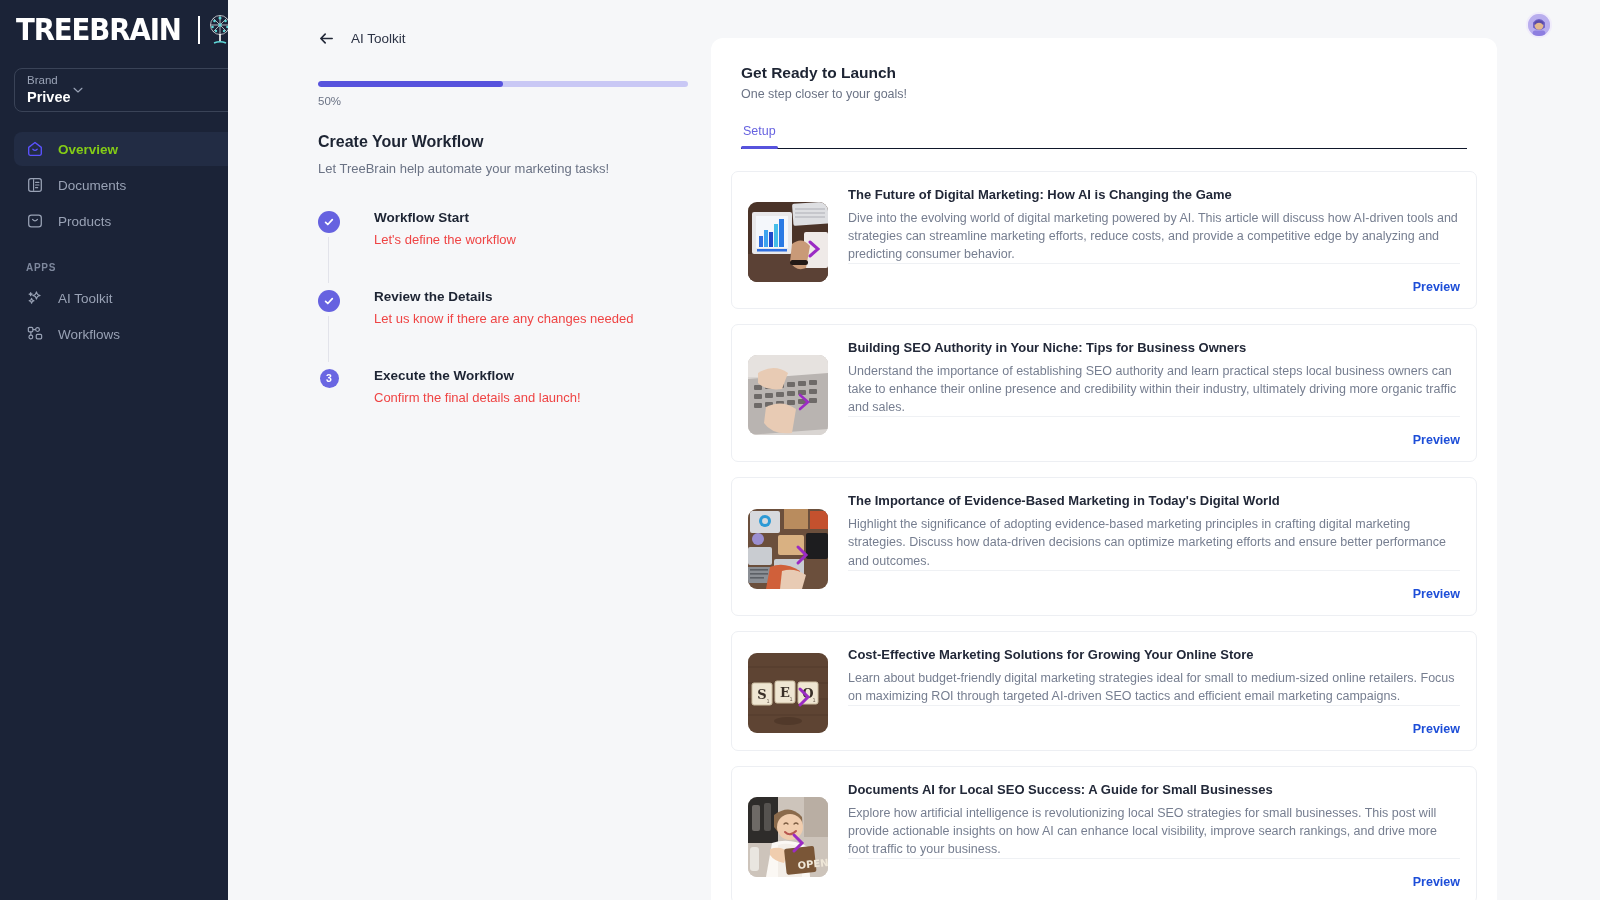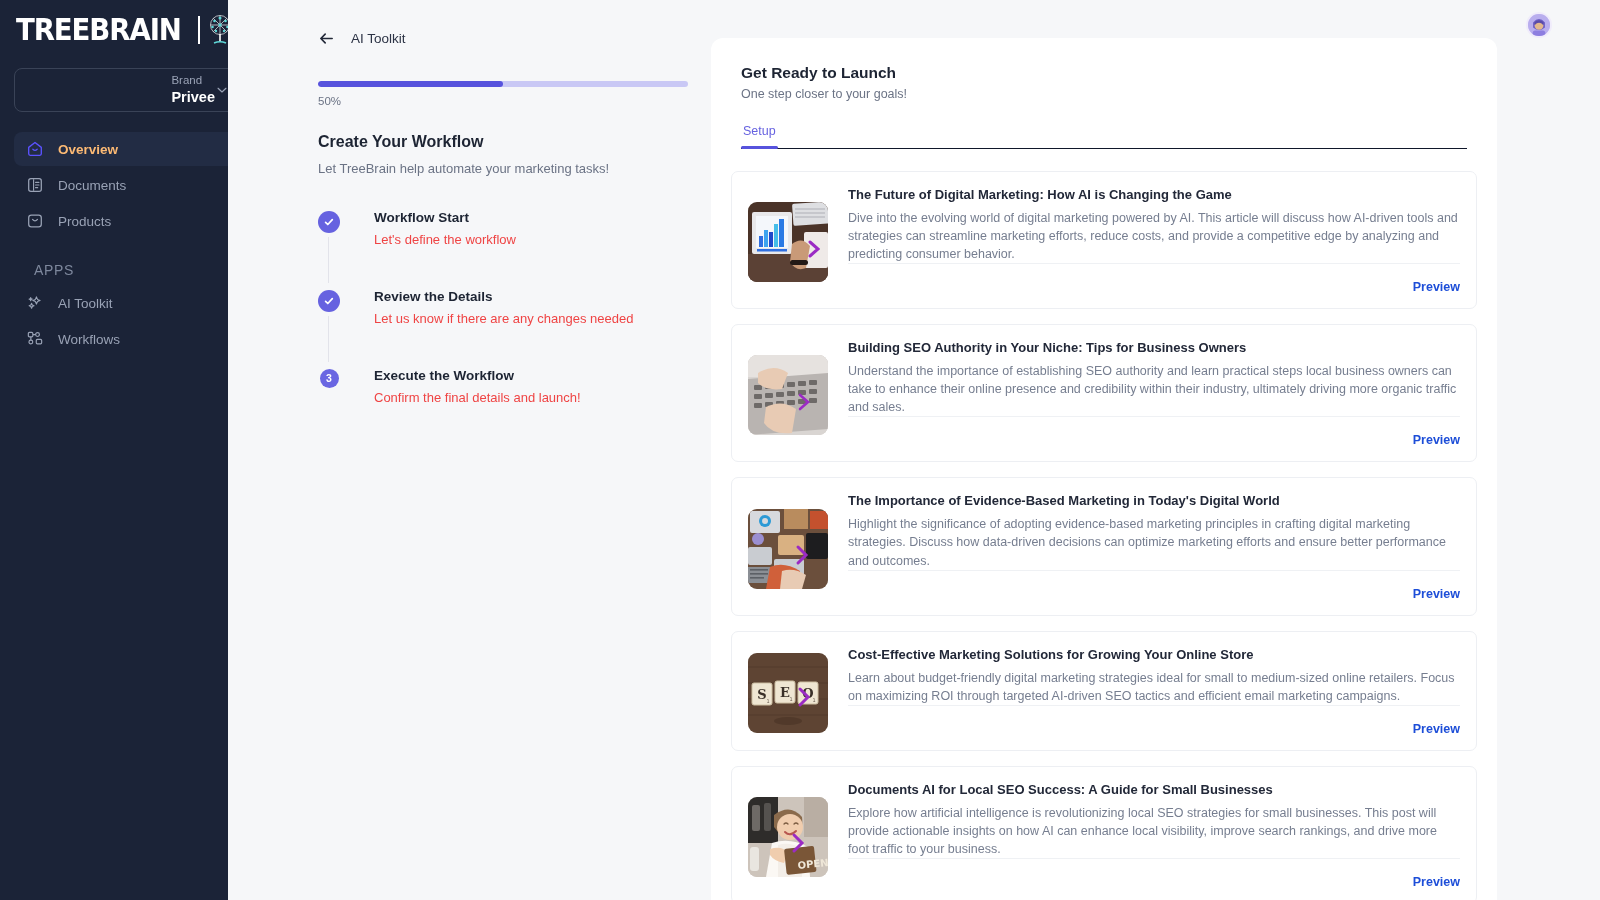--- a/index.html
+++ b/index.html
@@ -38,39 +38,39 @@
   }
   .logo-bar { width:2px; height:28px; background:#ffffff; margin:0 3px 0 1px; }
   .logo-mark { width:30px; height:32px; flex:none; }
 
   .brand-select {
     margin-top:12px;
     height:44px;
     border:1px solid #3a4357;
     border-radius:8px;
     padding:4px 12px;
-    display:flex; align-items:center; justify-content:flex-end;
+    display:flex; align-items:center; justify-content:flex-start;
     cursor:pointer;
   }
   .brand-texts { display:flex; flex-direction:column; justify-content:center; }
   .brand-label { font-size:11.5px; color:#9aa3b6; line-height:1.35; }
   .brand-value { font-size:14.5px; color:#ffffff; font-weight:bold; line-height:1.3; }
   .chev { width:14px; height:14px; flex:none; }
 
   .nav { margin-top:20px; display:flex; flex-direction:column; gap:2px; }
   .nav-item {
     display:flex; align-items:center; gap:14px;
     height:34px; padding:0 12px; border-radius:8px;
     color:#99a2b5; font-size:13.5px; cursor:pointer;
   }
-  .nav-item.active { background:#222c44; color:#fdba74; font-weight:bold; }
+  .nav-item.active { background:#222c44; color:#84cc16; font-weight:bold; }
   .nav-icon { width:18px; height:18px; flex:none; display:block; }
   .nav-section {
-    margin:22px 0 6px 20px;
-    font-size:14px; letter-spacing:0.7px; font-weight:normal;
+    margin:22px 0 6px 12px;
+    font-size:10px; letter-spacing:0.7px; font-weight:bold;
     color:#7e889d;
   }
 
   
   #main { position:absolute; left:228px; top:0; right:0; bottom:0; background:#f6f7f9; }
 
   .avatar {
     position:absolute; right:48px; top:12px;
     width:26px; height:26px; border-radius:50%;
     background:#cfc6f5;

